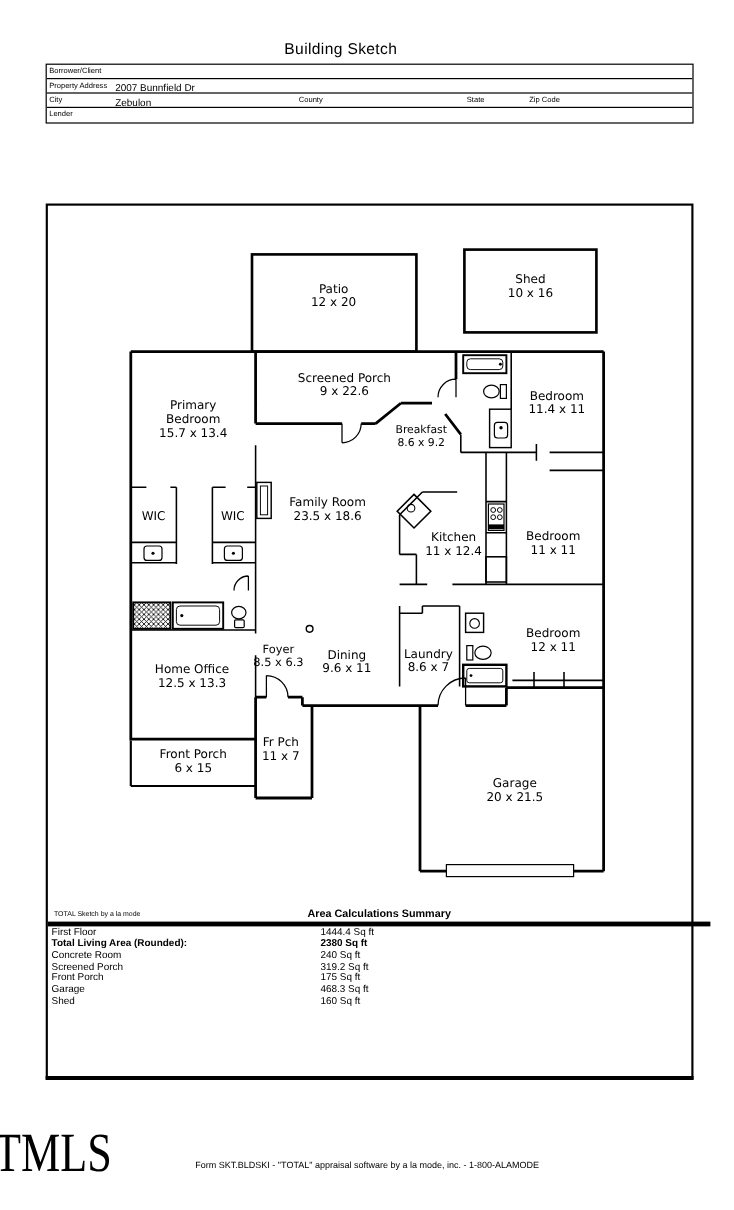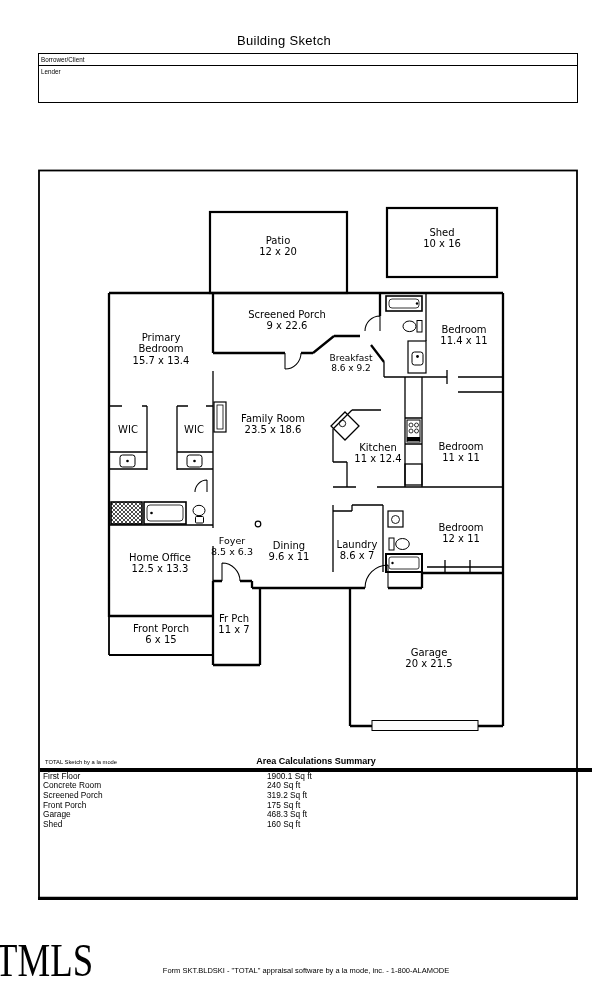--- a/index.html
+++ b/index.html
@@ -34,20 +34,31 @@
 </head>
 <body>
 
 <div class="sheet">
 
   <div class="title">Building Sketch</div>
 
   <div class="formbox">
     <div class="frow">
       <span class="flabel" style="left:2px">Borrower/Client</span>
+    </div>
+    <div class="frow">
+      <span class="flabel" style="left:2px">Property Address</span>
+      <span class="fvalue" style="left:57px">2007 Bunnfield Dr</span>
+    </div>
+    <div class="frow">
+      <span class="flabel" style="left:2px">City</span>
+      <span class="fvalue" style="left:57px">Zebulon</span>
+      <span class="flabel" style="left:210px">County</span>
+      <span class="flabel" style="left:350px">State</span>
+      <span class="flabel" style="left:402px">Zip Code</span>
     </div>
     <div class="frow">
       <span class="flabel" style="left:2px">Lender</span>
     </div>
   </div>
 
   <svg class="plan" width="612" height="1008" viewBox="0 0 612 1008">
     <defs>
       <pattern id="hatch" width="4" height="4" patternUnits="userSpaceOnUse">
         <path d="M0,0 L4,4 M0,4 L4,0" stroke="#000" stroke-width="0.7"></path>
@@ -231,21 +242,22 @@
       </g>
   </svg>
 
   <div class="summary">
     <div class="sumhead">
       <span class="credit">TOTAL Sketch by a la mode</span>
       <span class="sumtitle">Area Calculations Summary</span>
     </div>
     <div class="rule"></div>
     <div id="summary-body">
-        <div class="srow"><span class="lbl">First Floor</span><span class="val">1900.1 Sq ft</span></div>
+        <div class="srow"><span class="lbl">First Floor</span><span class="val">1444.4 Sq ft</span></div>
+        <div class="srow bold"><span class="lbl">Total Living Area (Rounded):</span><span class="val">2380 Sq ft</span></div>
         <div class="srow"><span class="lbl">Concrete Room</span><span class="val">240 Sq ft</span></div>
         <div class="srow"><span class="lbl">Screened Porch</span><span class="val">319.2 Sq ft</span></div>
         <div class="srow"><span class="lbl">Front Porch</span><span class="val">175 Sq ft</span></div>
         <div class="srow"><span class="lbl">Garage</span><span class="val">468.3 Sq ft</span></div>
         <div class="srow"><span class="lbl">Shed</span><span class="val">160 Sq ft</span></div>
       </div>
   </div>
 
   <div class="watermark">TMLS</div>
   <div class="footer">Form SKT.BLDSKI - "TOTAL" appraisal software by a la mode, inc. - 1-800-ALAMODE</div>

